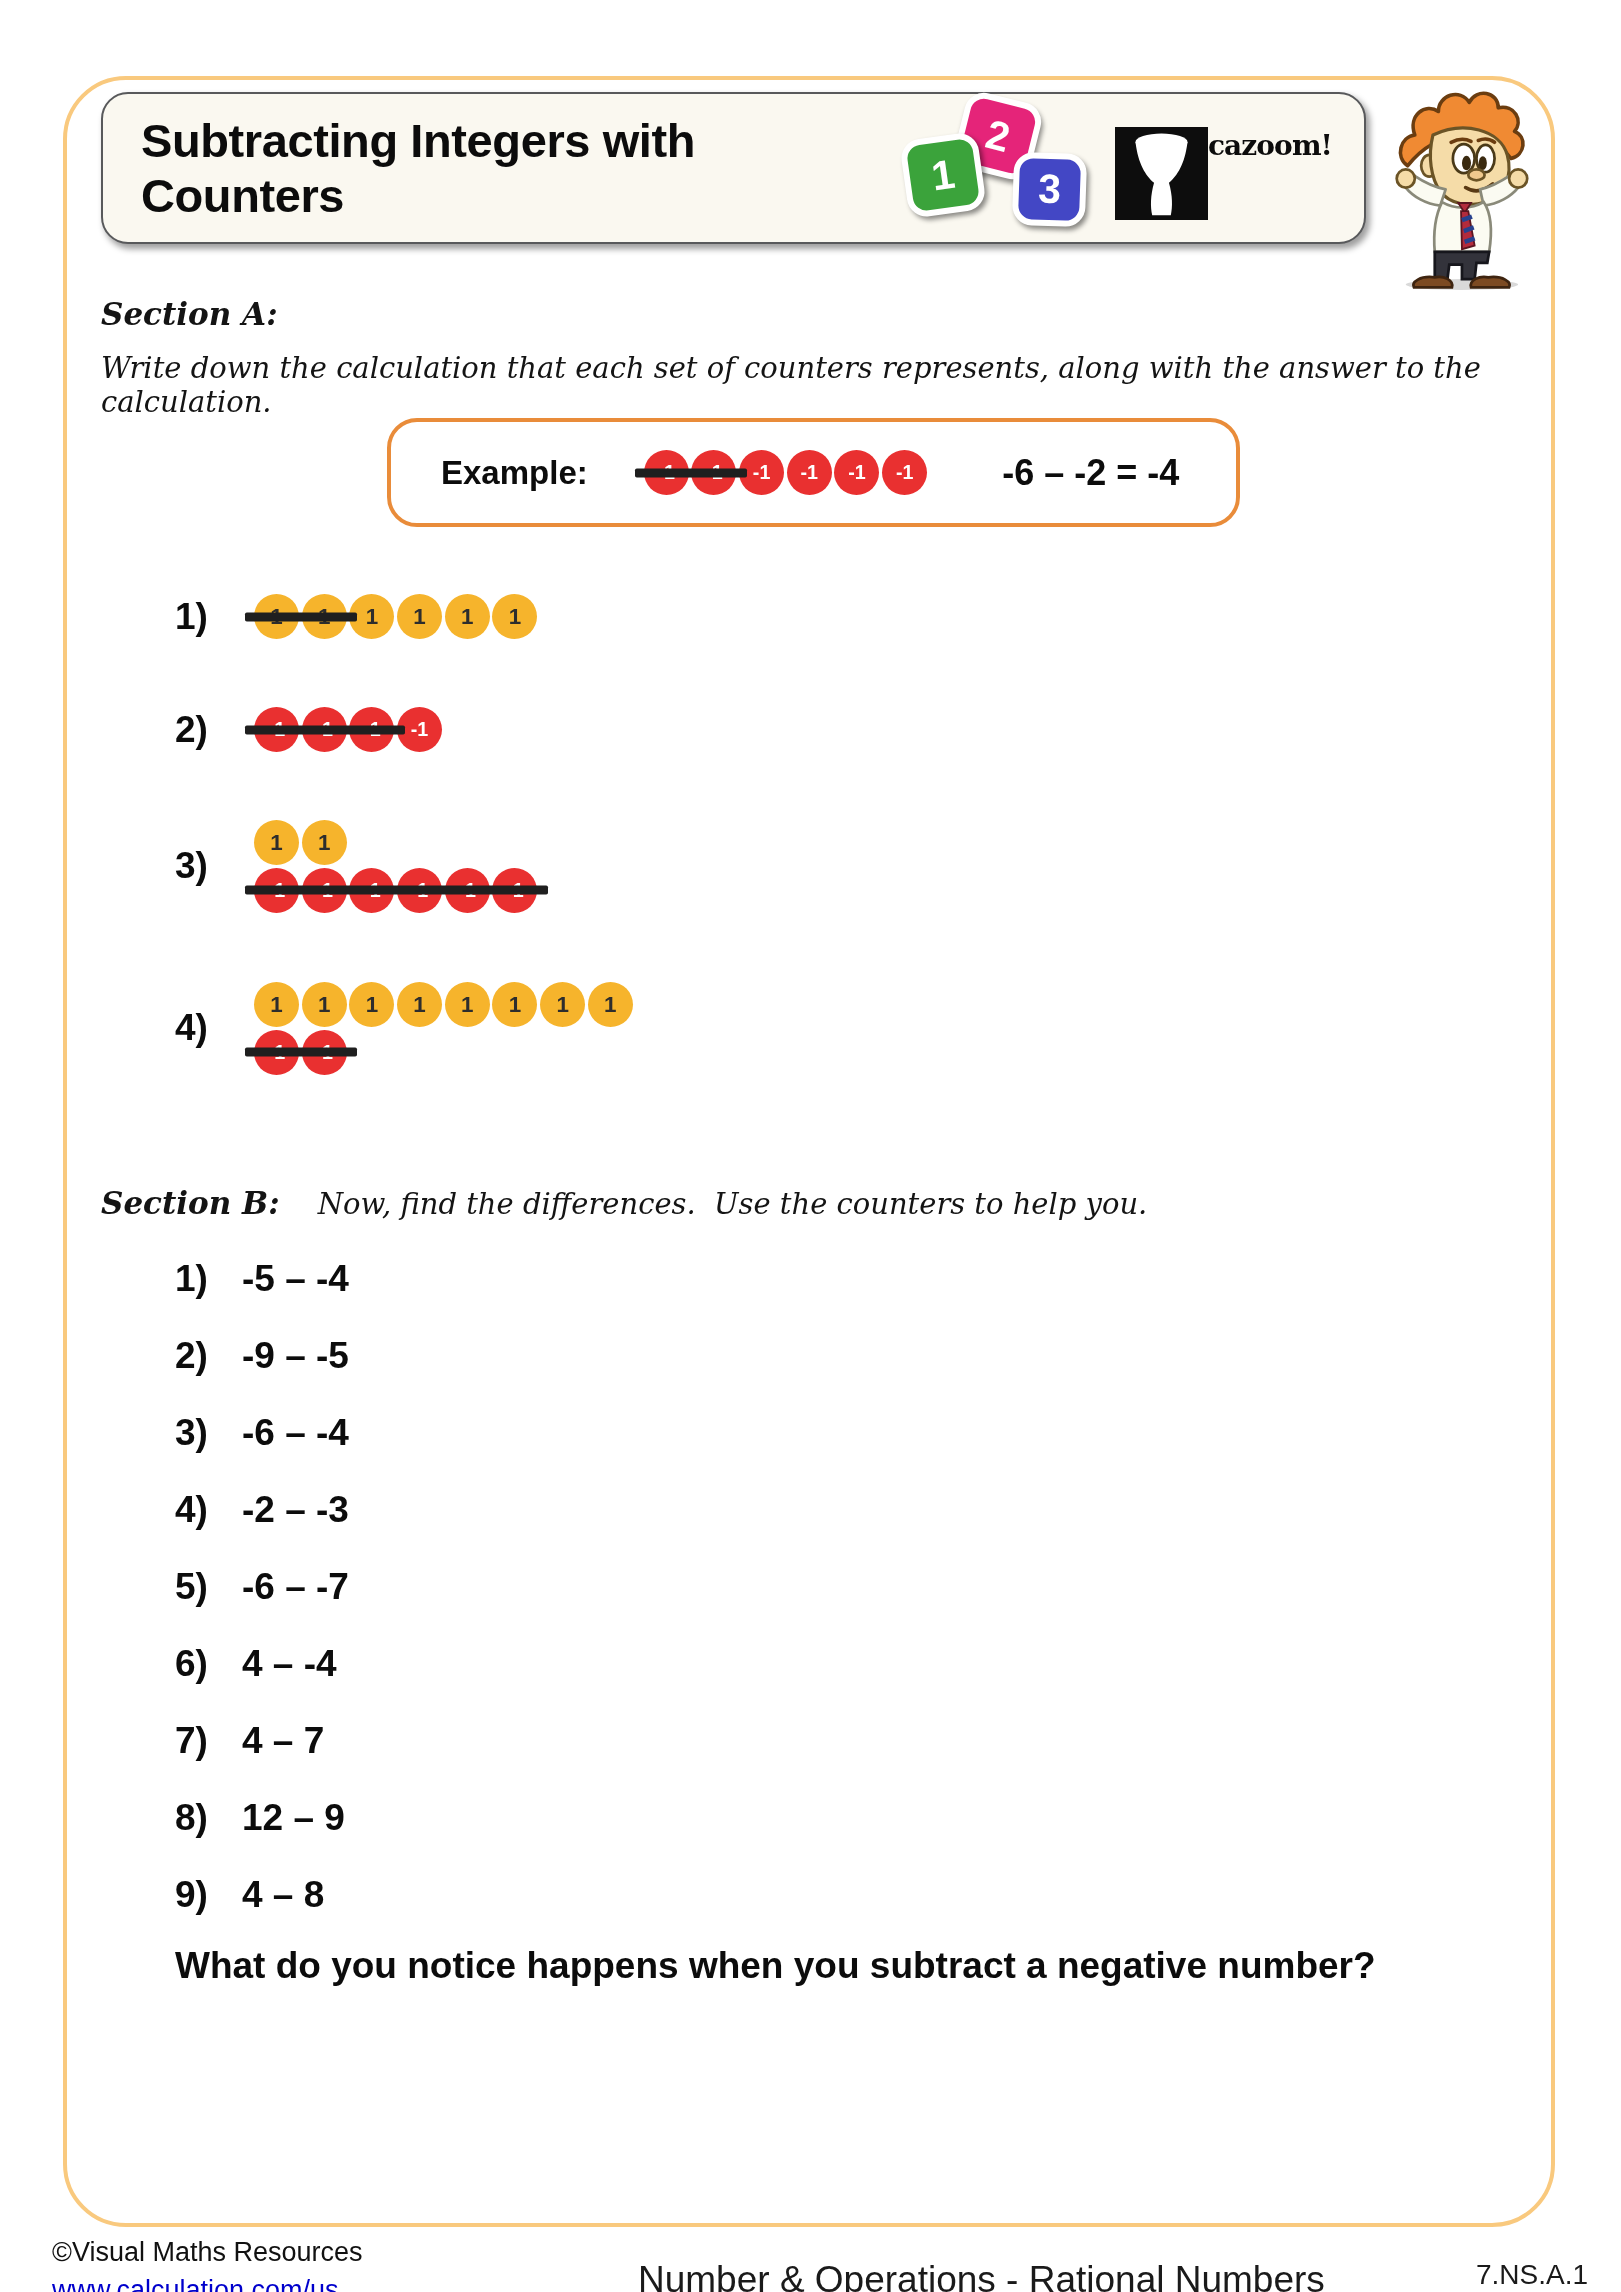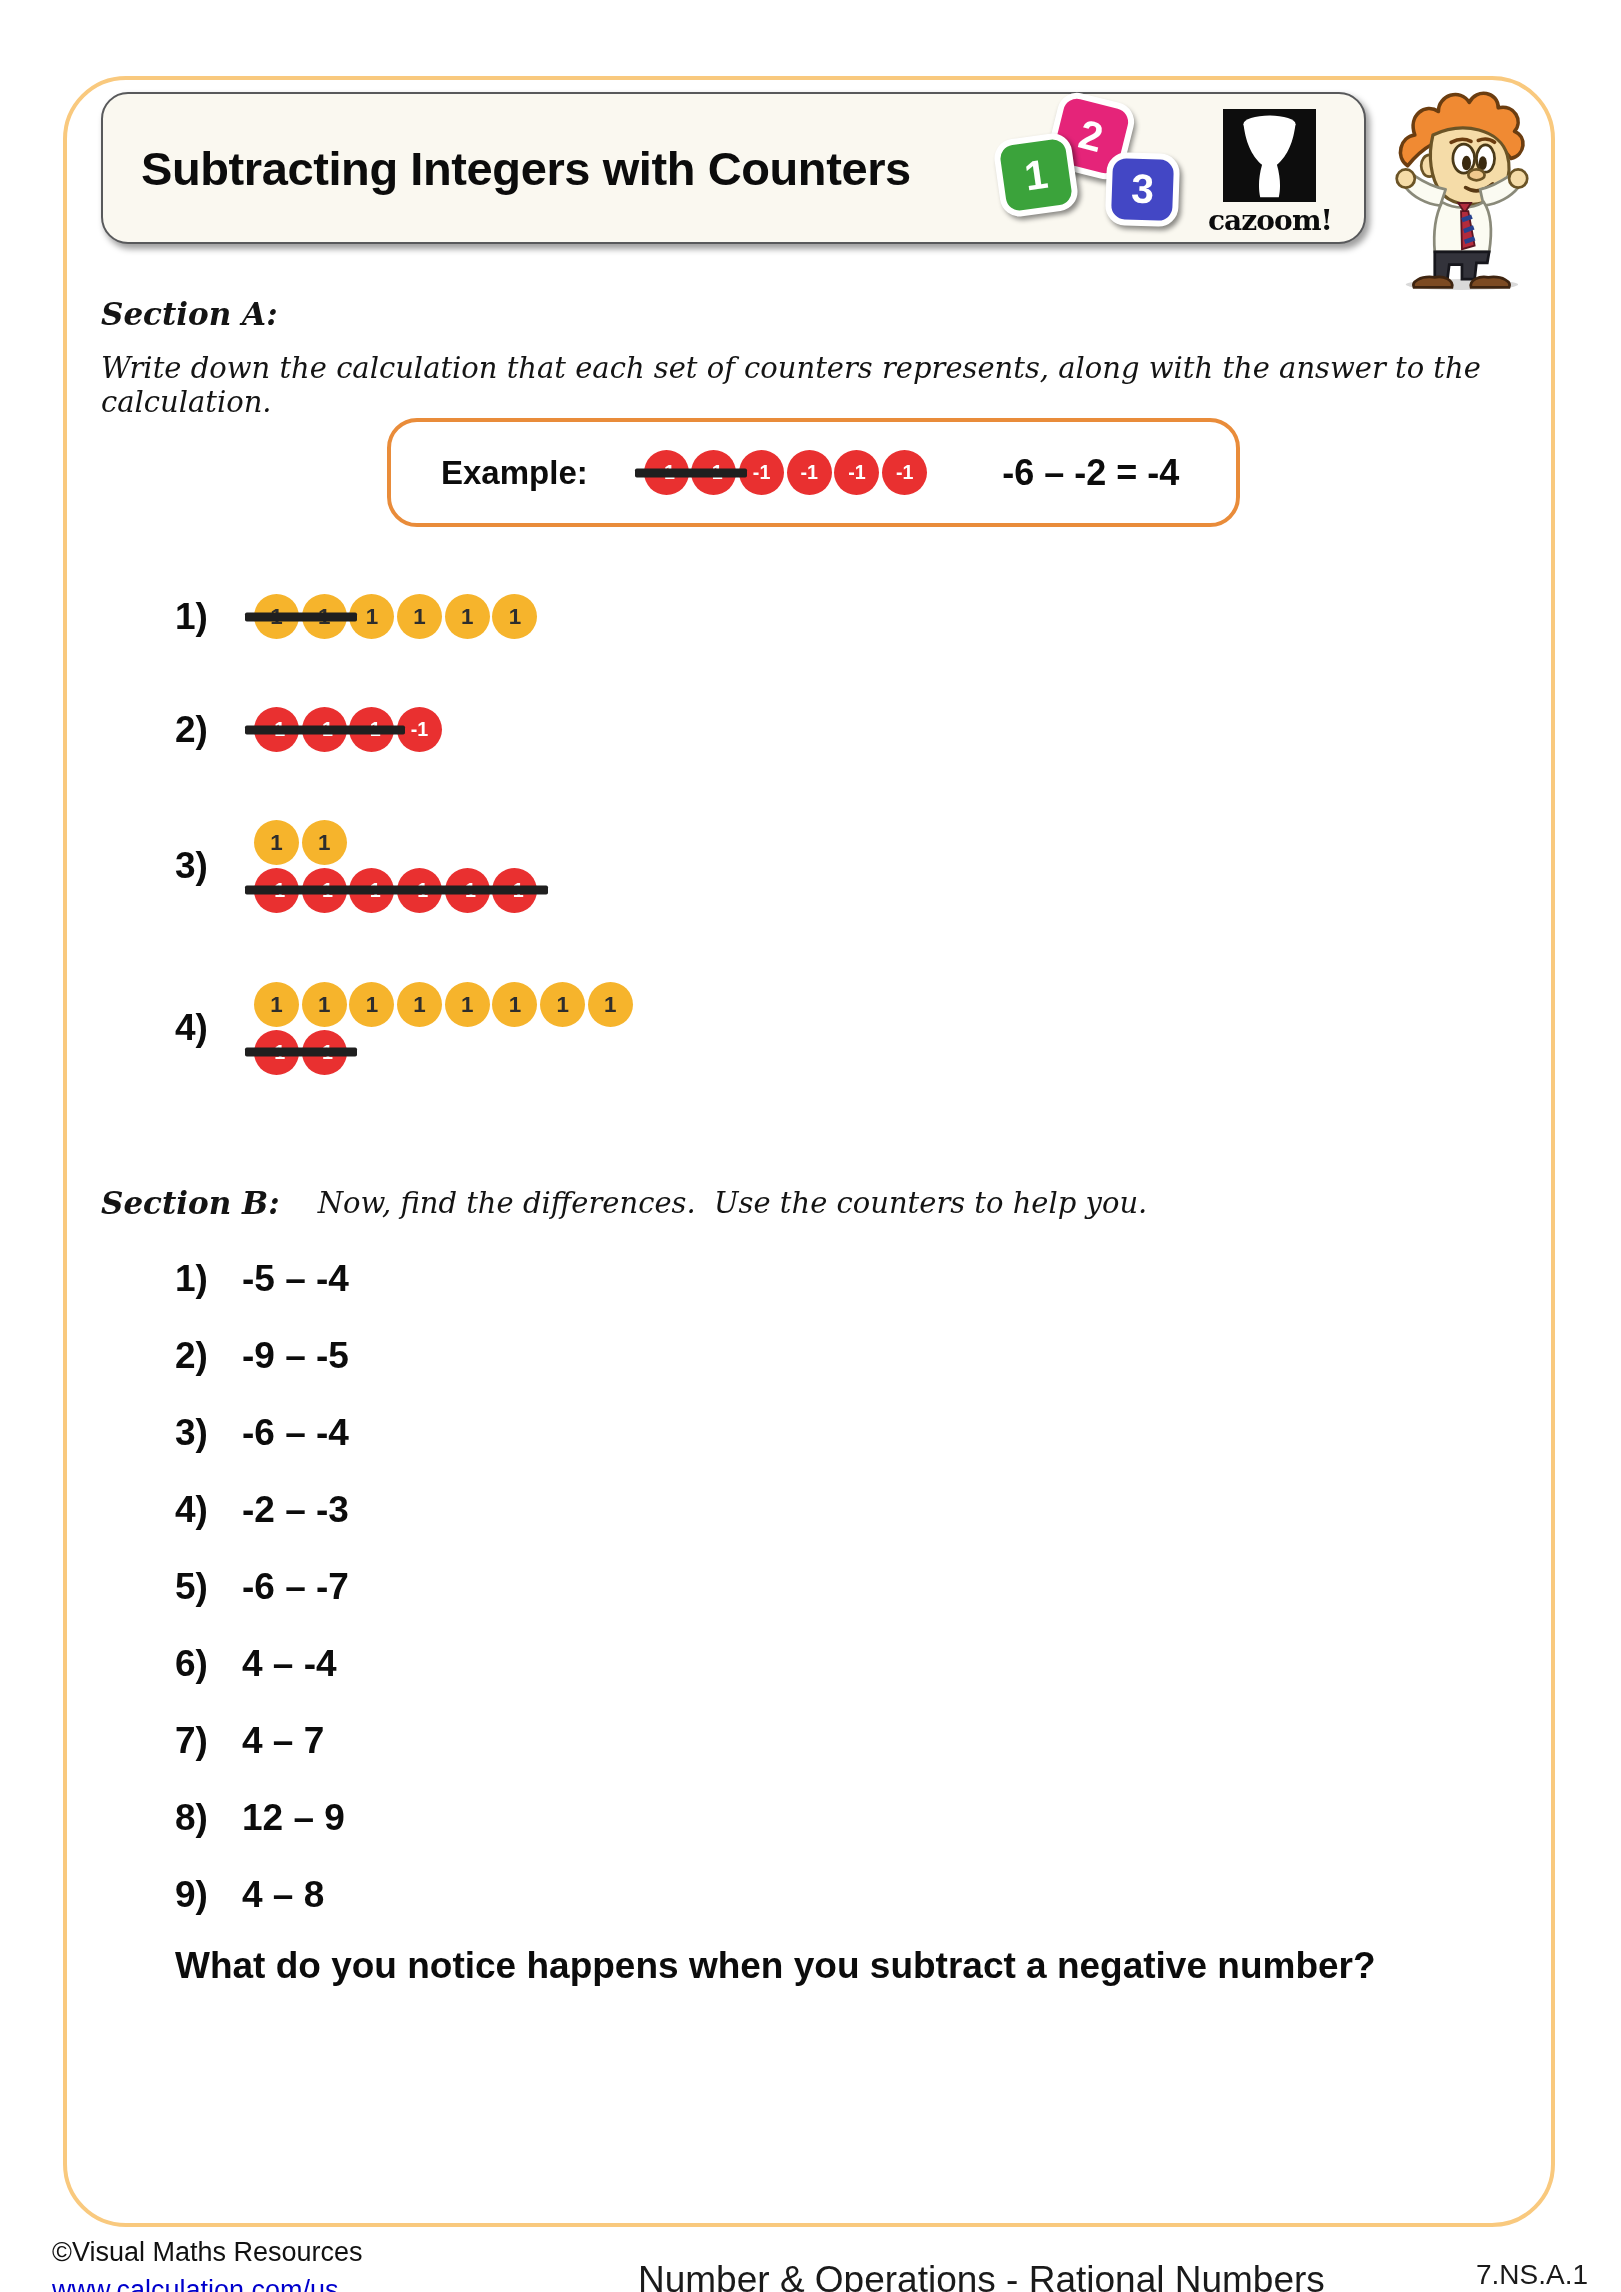--- a/index.html
+++ b/index.html
@@ -18,31 +18,31 @@
   .title-text{flex:1;font-size:47px;font-weight:700;letter-spacing:-0.4px;color:#0c0c0c;}
 
   .badges{position:relative;width:190px;height:142px;flex:0 0 auto;margin-right:23px;}
   .badge{position:absolute;width:66px;height:66px;border:6.3px solid #fff;border-radius:19.7px;
         box-shadow:2.7px 3.6px 5.4px rgba(0,0,0,.45);display:flex;align-items:center;justify-content:center;
         font-size:41px;font-weight:700;color:#fff;}
   .badge-2{left:57px;top:0;background:var(--badge_2,#E52479);transform:rotate(14deg);z-index:1;}
   .badge-1{left:1.8px;top:39px;background:var(--badge_1,#3BA33B);transform:rotate(-8deg);z-index:2;}
   .badge-3{left:111px;top:56px;width:61px;height:61px;background:var(--badge_3,#4347C5);transform:rotate(2deg);z-index:3;}
 
-  .logo{flex:0 0 auto;display:flex;flex-direction:column;align-items:center;margin-top:10.7px;}
+  .logo{flex:0 0 auto;display:flex;align-items:flex-start;margin-top:10.7px;}
   .logo-word{font-family:"DejaVu Serif",serif;font-weight:700;font-size:28px;letter-spacing:-0.9px;color:#0c0c0c;margin-top:1.8px;}
 
   .mascot{position:absolute;left:1382px;top:50px;z-index:5;}
 
   
   .serif-h{font-family:"DejaVu Serif",serif;font-style:italic;font-weight:700;font-size:31px;color:#141414;}
   .serif-i{font-family:"DejaVu Serif",serif;font-style:italic;font-weight:400;font-size:29px;color:#141414;white-space:pre-wrap;}
   .secA-head{position:absolute;left:101px;top:269px;}
   .secA-instr{position:absolute;left:101px;top:324px;width:1433px;}
-  .secB-line{position:absolute;left:101px;top:1158px;display:flex;align-items:center;}
+  .secB-line{position:absolute;left:101px;top:1158px;display:flex;align-items:flex-end;}
   .secB-line .serif-i{margin-left:38px;}
 
   
   .example-box{position:absolute;left:387px;top:391px;width:853px;height:109px;box-sizing:border-box;
         border:4.5px solid var(--example_border,#E98C3A);border-radius:30px;background:#fff;
         display:flex;align-items:center;padding:0 27px 0 50px;}
   .example-label{font-size:33px;font-weight:700;color:#0c0c0c;}
   .example-box .counter-row{margin-left:56px;}
   .example-eq{margin-left:75px;font-size:36px;font-weight:700;color:#0c0c0c;white-space:nowrap;}
 

